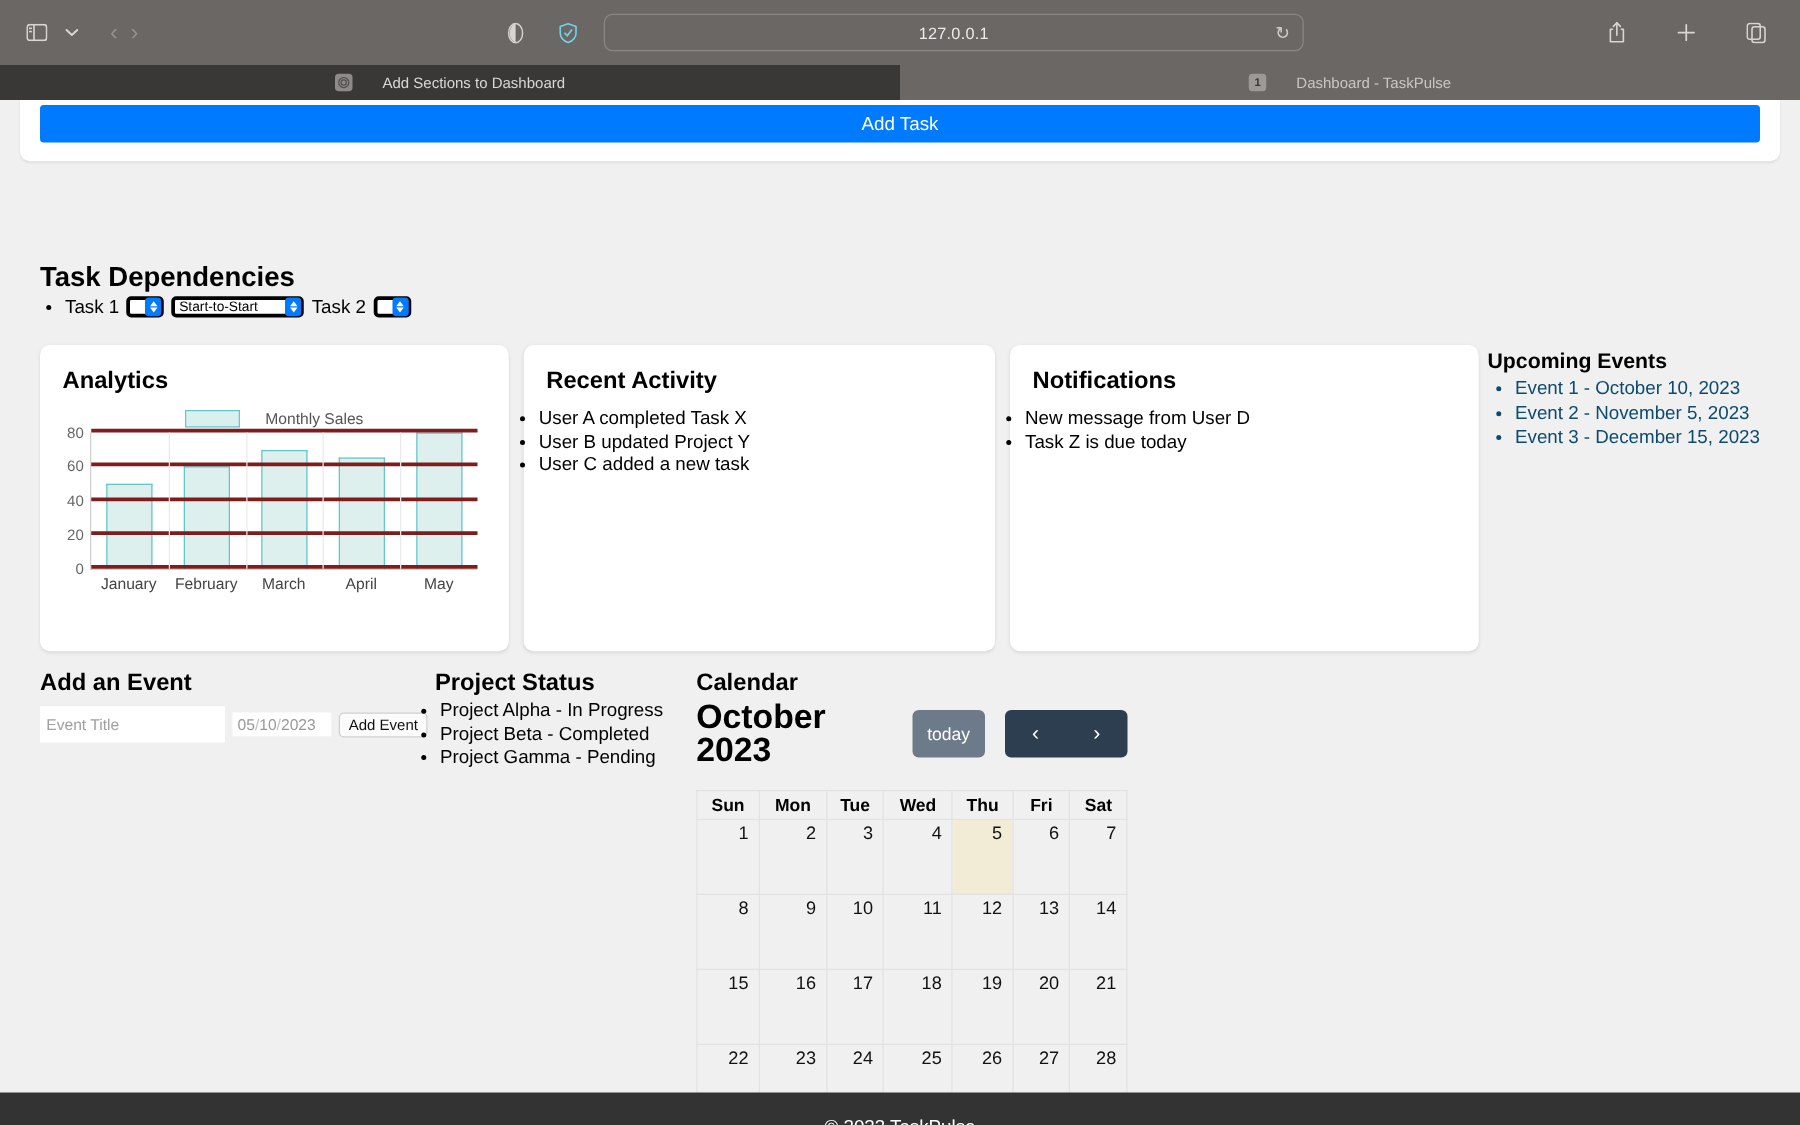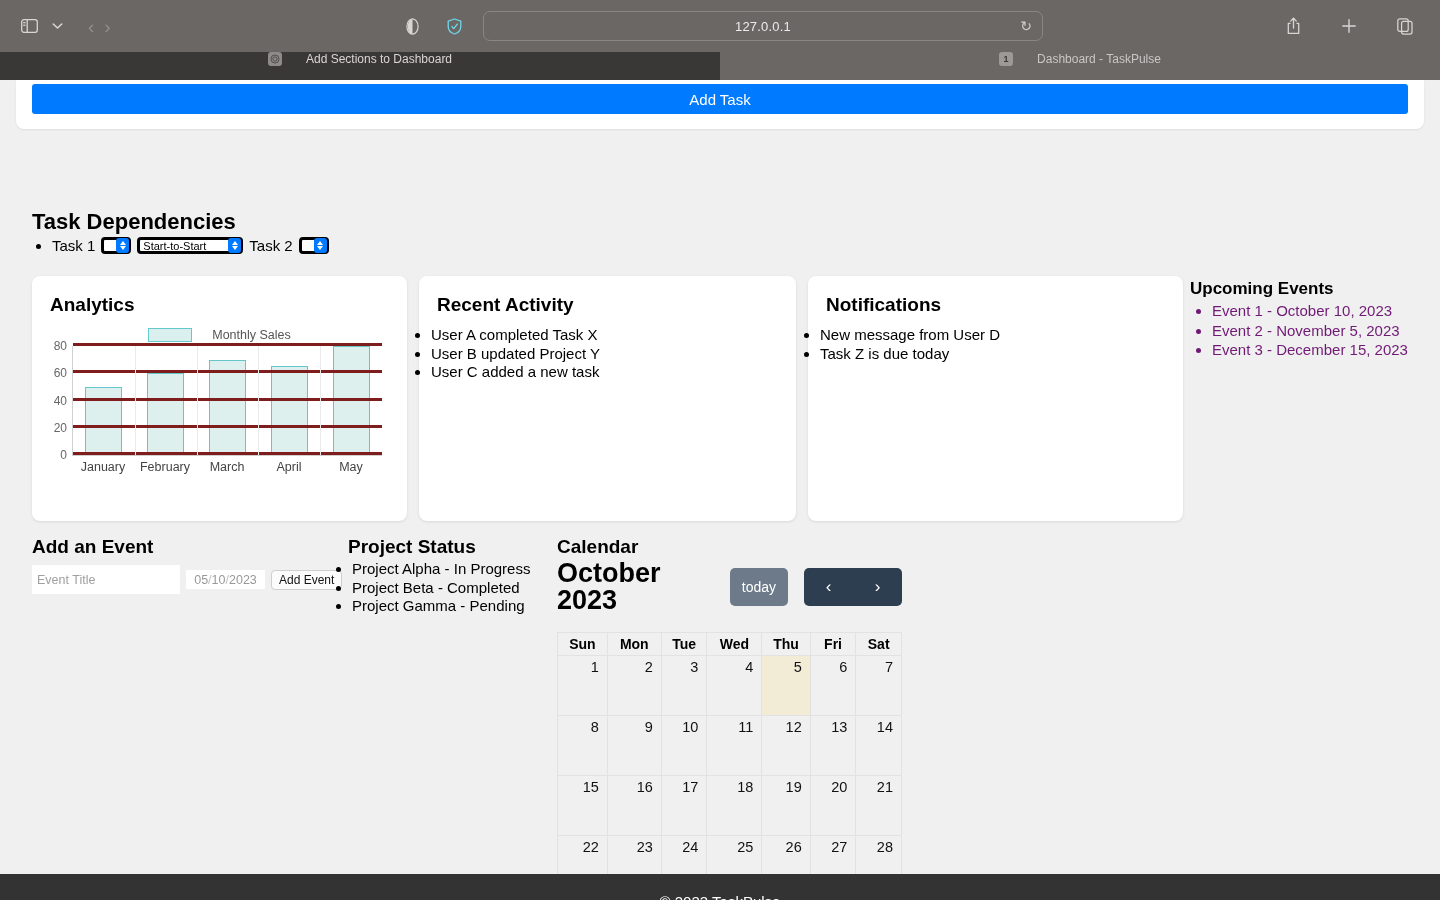--- a/index.html
+++ b/index.html
@@ -52,21 +52,21 @@
   .url-text { color: #eceaea; font-size: 13px; letter-spacing: .2px; }
   .reload { position: absolute; right: 10px; color: #cfcccb; font-size: 14px; }
 
   .tabbar {
     height: 28px;
     display: flex;
     background: #6b6765;
   }
   .tab {
     flex: 1 1 0;
-    display: flex; justify-content: center;
+    display: flex; align-items: center; justify-content: center;
     gap: 24px;
     font-size: 12px;
     color: #c9c6c4;
     height: 28px;
   }
   .tab.active { background: #3a3836; color: #d9d6d4; }
   .tab-fav {
     width: 14px; height: 14px; border-radius: 3px;
     background: #9c9997;
     display: flex; align-items: center; justify-content: center;
@@ -155,21 +155,21 @@
   .card-list { margin: 10px 0 0 0; padding-left: 12px; list-style: disc; }
   .card-list li { font-size: 15px; color: #000; line-height: 18.5px; }
 
   #analytics-card { left: 32px; top: 0; width: 375px; height: 245px; }
   #activity-card  { left: 419px; top: 0; width: 377px; height: 245px; }
   #notif-card     { left: 808px; top: 0; width: 375px; height: 245px; }
 
   .upcoming { position: absolute; left: 1190px; top: 3px; width: 250px; }
   .upcoming h2 { margin:0; font-size: 17px; font-weight: bold; color:#000; }
   .upcoming ul { margin: 2px 0 0 0; padding-left: 22px; list-style: disc; }
-  .upcoming li { font-size: 15px; color: #701a75; line-height: 19.5px; }
+  .upcoming li { font-size: 15px; color: #0c4a6e; line-height: 19.5px; }
 
   
   .chart-area { position: absolute; left: 0; top: 52px; width: 375px; height: 185px; }
   .legend { display:flex; align-items:center; justify-content:center; gap: 20px; margin-bottom: 4px; text-align: center; }
   .legend-box { width: 44px; height: 14px; background: #d9f0ee; border: 1px solid #67c8cc; }
   .legend-label { font-size: 12.5px; color: #555; }
   .plot {
     position: relative;
     margin-left: 40px;
     width: 310px; height: 110px;
@@ -198,21 +198,21 @@
     border: none; background: #fff;
     font-size: 12.5px; color: #333;
     padding: 0 5px;
     font-family: "Liberation Sans", sans-serif;
   }
   .ae-input::placeholder { color: #a0a0a0; }
   .ae-date {
     width: 79px; height: 19px;
     background: #fff;
     font-size: 12.5px; color: #999;
-    display: flex; align-items: center; justify-content: center;
+    display: flex; align-items: center; 
     padding: 0 4px;
   }
   .ae-date .sepdim { color: #c0c0c0; }
   .ae-btn {
     height: 20px;
     background: #fbfbfb;
     border: 1px solid #cfcfcf;
     border-radius: 4px;
     font-size: 12px; color: #111;
     padding: 0 7px;

